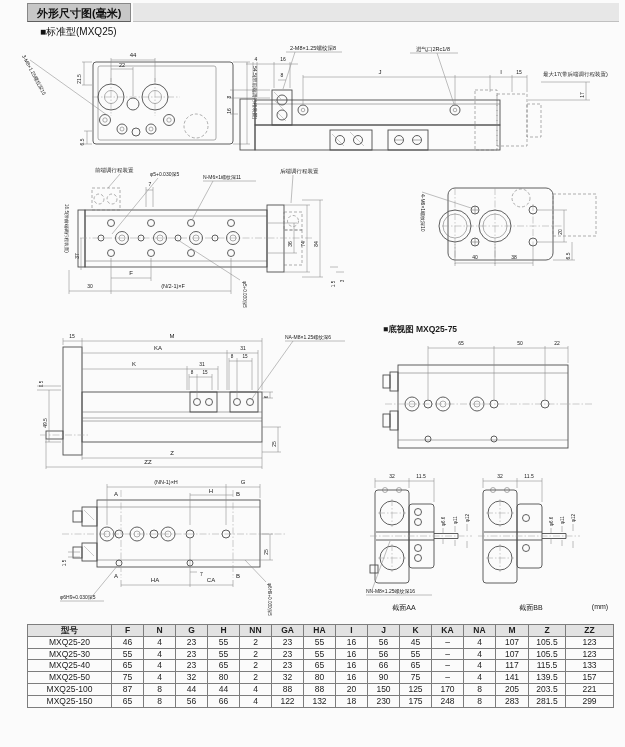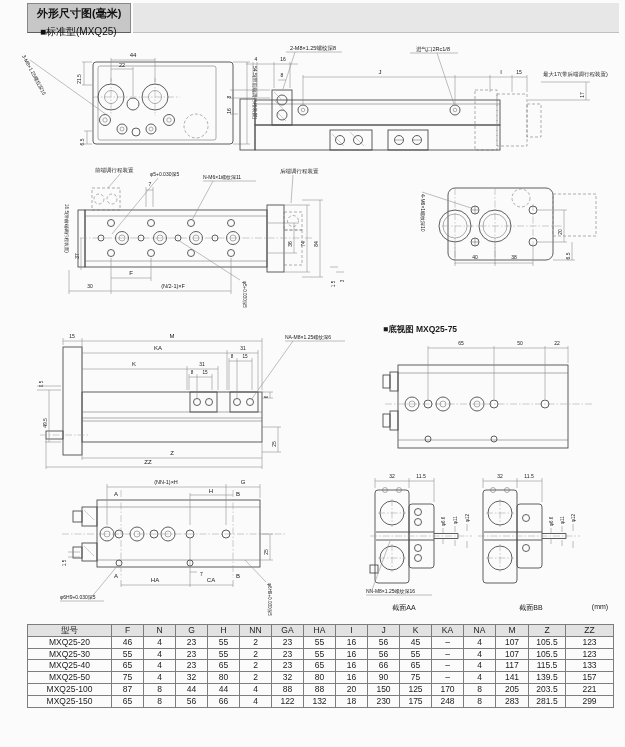--- a/index.html
+++ b/index.html
@@ -1,19 +1,19 @@
 <!DOCTYPE html>
 <html><head>
 <meta charset="utf-8">
 <style>
   html,body{margin:0;padding:0;background:#fbfbfb;}
   body{width:625px;height:747px;position:relative;font-family:"Liberation Sans",sans-serif;color:#1a1a1a;overflow:hidden;}
   .abs{position:absolute;}
   
-  .titlebar{left:27px;top:3px;width:592px;height:30px;display:flex;align-items:stretch;}
+  .titlebar{left:27px;top:3px;width:592px;height:19px;display:flex;align-items:stretch;}
   .titlebox{background:#c7c7c7;border:1px solid #878787;border-bottom-color:#5e5e5e;font-weight:bold;font-size:11px;padding:2px 9px 0 9px;white-space:nowrap;color:#111;}
   .titlestrip{flex:1;background:#e7e7e7;border-bottom:1px solid #c0c0c0;margin-left:2px;}
   .subtitle{left:40px;top:25px;font-size:10px;color:#111;}
   
   svg{position:absolute;left:0;overflow:visible;}
   .ln{stroke:#4d4d4d;stroke-width:0.9;fill:none;}
   .lt{stroke:#6d6d6d;stroke-width:0.55;fill:none;}
   .dim{stroke:#8a8a8a;stroke-width:0.55;fill:none;}
   .cl{stroke:#9a9a9a;stroke-width:0.5;fill:none;stroke-dasharray:7 2 1.5 2;}
   .dsh{stroke:#7a7a7a;stroke-width:0.6;fill:none;stroke-dasharray:3 2;}
@@ -24,21 +24,21 @@
   .t5{font-size:5px;text-anchor:middle;}
   .t45{font-size:4.6px;text-anchor:middle;}
   .ts{text-anchor:start;}
   .te{text-anchor:end;}
   .t8b{font-size:8.5px;font-weight:bold;text-anchor:start;}
   .t7{font-size:7px;text-anchor:middle;}
   
   .tablewrap{left:27px;top:624px;}
   table{border-collapse:collapse;table-layout:fixed;font-size:8.5px;border:1.5px solid #555;}
   th,td{border:1px solid #7d7d7d;text-align:center;height:10.8px;padding:0;line-height:10.8px;white-space:nowrap;overflow:hidden;color:#222;}
-  th{background:#e2e2e2;font-weight:normal;}
+  th{background:#e2e2e2;font-weight:bold;}
 </style>
 </head>
 <body>
 
 <div class="abs titlebar">
   <div class="titlebox">外形尺寸图(毫米)</div>
   <div class="titlestrip"></div>
 </div>
 <div class="abs subtitle">■标准型(MXQ25)</div>
 

